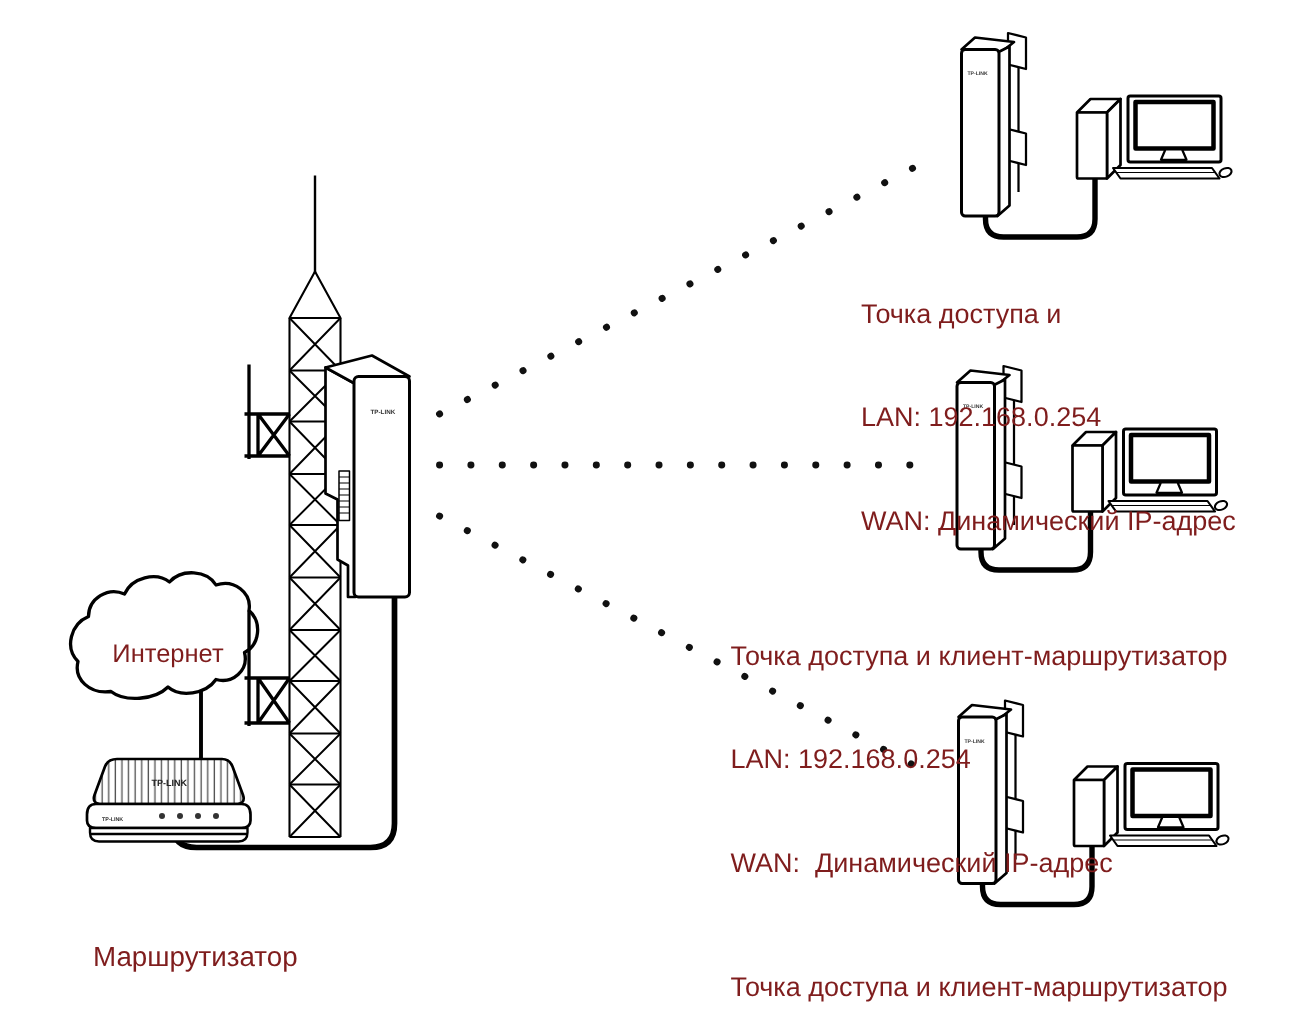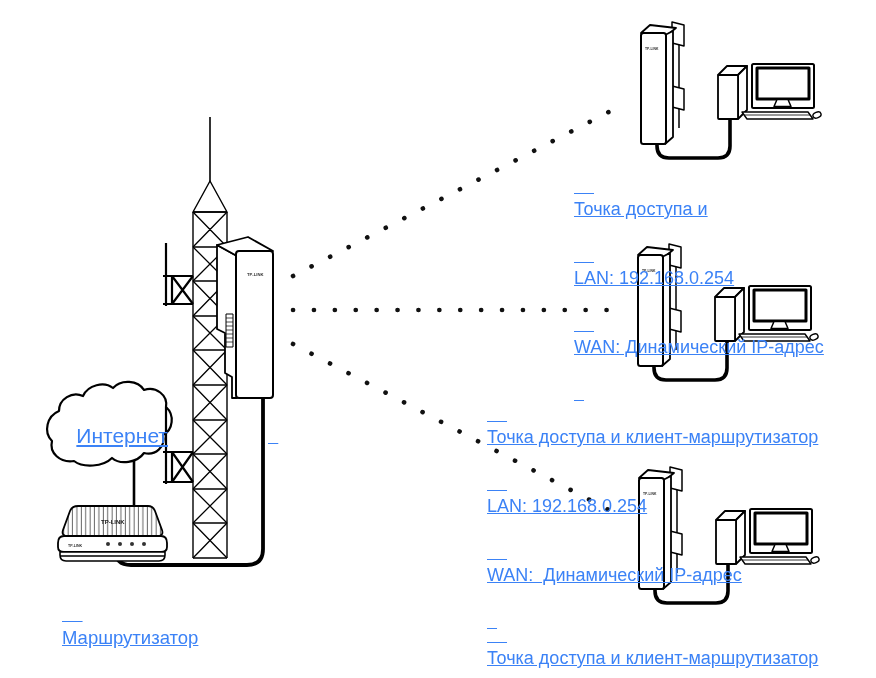--- a/index.html
+++ b/index.html
@@ -8,30 +8,29 @@
     width:876px;height:678px;
     background:#ffffff;
     font-family:"Liberation Sans", sans-serif;
     color:#111;
     overflow:hidden;
   }
   #artwork{position:absolute;left:0;top:0;}
   .label{
     position:absolute;
     white-space:pre;
-    color:#3b82f6;
+    color:#7f1d1d;
     line-height:23px;
     font-size:18px;
-    text-decoration:underline;
   }
   .label div{white-space:pre;}
   .internet-label{
-    font-size:21px;
+    font-size:17px;
     width:112px;
-    text-align:right;
+    text-align:center;
   }
   .router-label,.ap-label{font-size:18.5px;line-height:24px;}
 </style>
 </head>
 <body>
 
 <div id="stage">
 
   <svg id="artwork" width="876" height="678" viewBox="0 0 876 678" fill="none" stroke="#000" stroke-width="1.4" stroke-linejoin="round">
 

